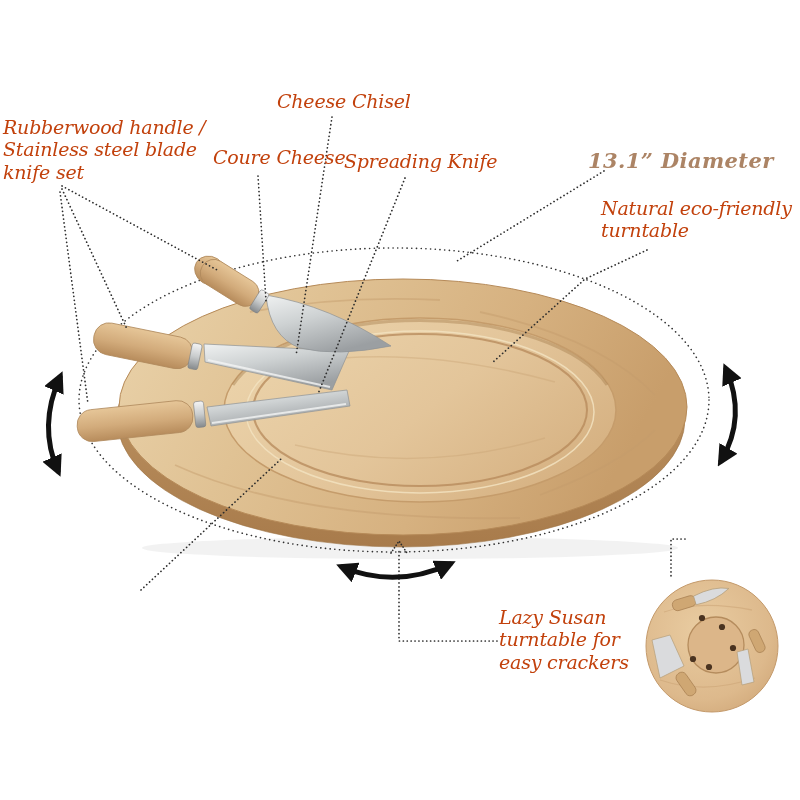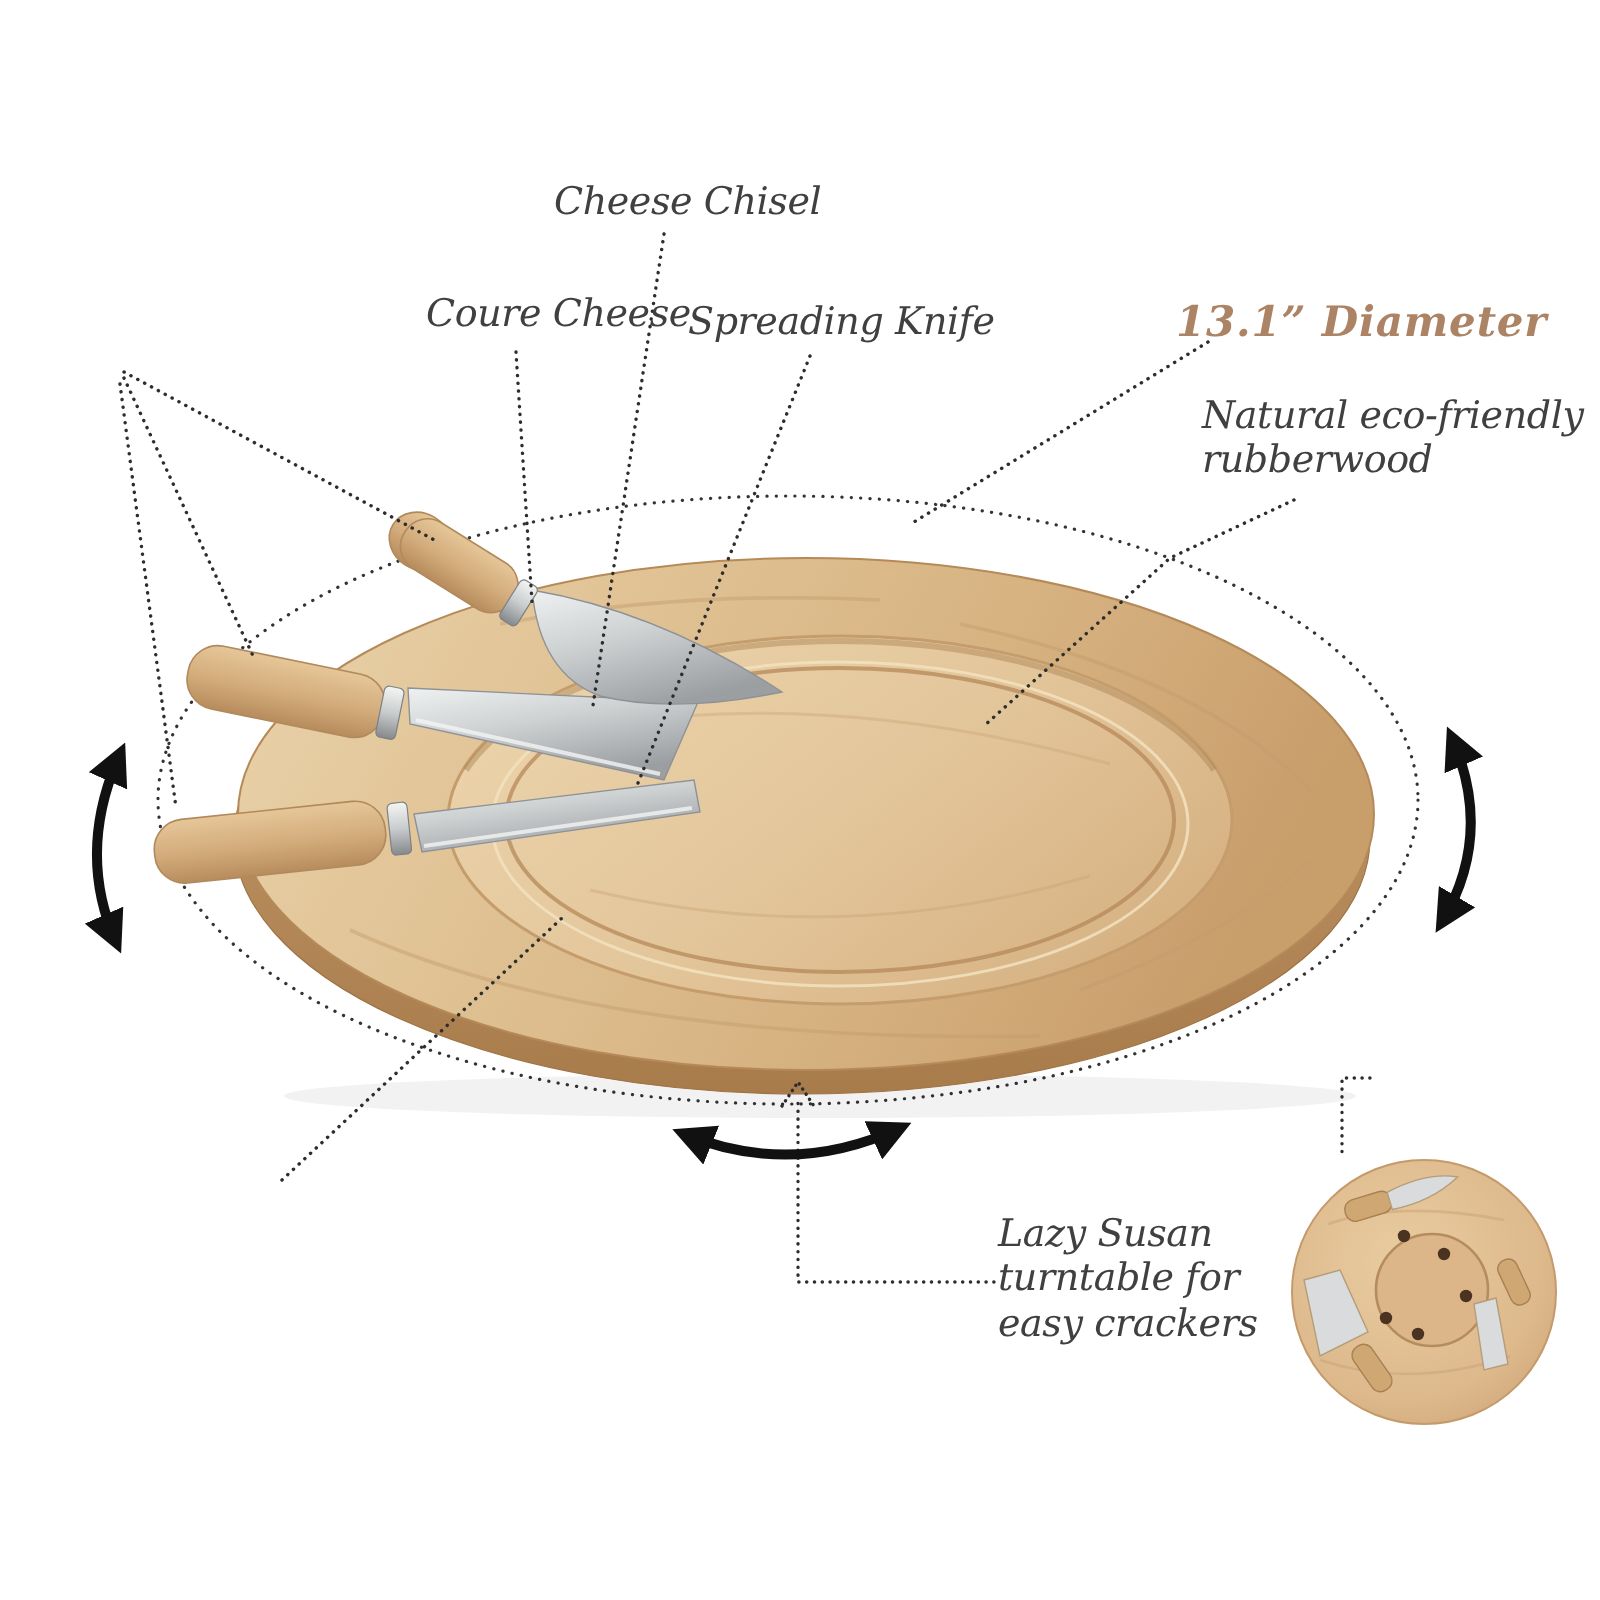--- a/index.html
+++ b/index.html
@@ -1,20 +1,20 @@
 <!DOCTYPE html>
 <html><head>
 <meta charset="utf-8">
 <style>
   html,body{margin:0;padding:0;background:#ffffff;}
   .scene{position:relative;width:800px;height:800px;background:#ffffff;overflow:hidden;
          font-family:"DejaVu Serif",serif;}
   .scene svg{position:absolute;left:0;top:0;}
   .label{position:absolute;font-family:"DejaVu Serif",serif;font-style:italic;
-         font-size:19px;line-height:1.18;color:#404040;white-space:pre-line;
+         font-size:19px;line-height:1.18;color:#c2410c;white-space:pre-line;
          letter-spacing:-0.2px;}
   .label.accent{font-weight:bold;font-size:21px;color:#ac8465;letter-spacing:0.4px;}
 </style>
 </head>
 <body>
 
 <div class="scene">
 
 <svg width="800" height="800" viewBox="0 0 800 800">
   <defs>
@@ -155,23 +155,26 @@
     </g>
     <g>
       <polygon points="737,652 748,649 754,682 742,685" fill="#dadbdd" stroke="#b49d79" stroke-width="0.7"></polygon>
       <g transform="translate(757,641) rotate(65)">
         <rect x="-12" y="-5" width="24" height="10" rx="4.5" fill="#cfa773" stroke="#a88052" stroke-width="0.7"></rect>
       </g>
     </g>
   </g>
 </svg>
 
+  <div class="label" style="left:3px;top:116px;">Rubberwood handle /
+Stainless steel blade
+knife set</div>
   <div class="label" style="left:277px;top:90px;">Cheese Chisel</div>
   <div class="label" style="left:213px;top:146px;">Coure Cheese</div>
   <div class="label" style="left:344px;top:150px;">Spreading Knife</div>
   <div class="label accent" style="left:588px;top:139px;margin-top:10px;">13.1” Diameter</div>
   <div class="label" style="left:601px;top:197px;">Natural eco-friendly
-rubberwood</div>
+turntable</div>
   <div class="label" style="left:499px;top:606px;">Lazy Susan
 turntable for
 easy crackers</div>
 
 </div>
 
 </body></html>

